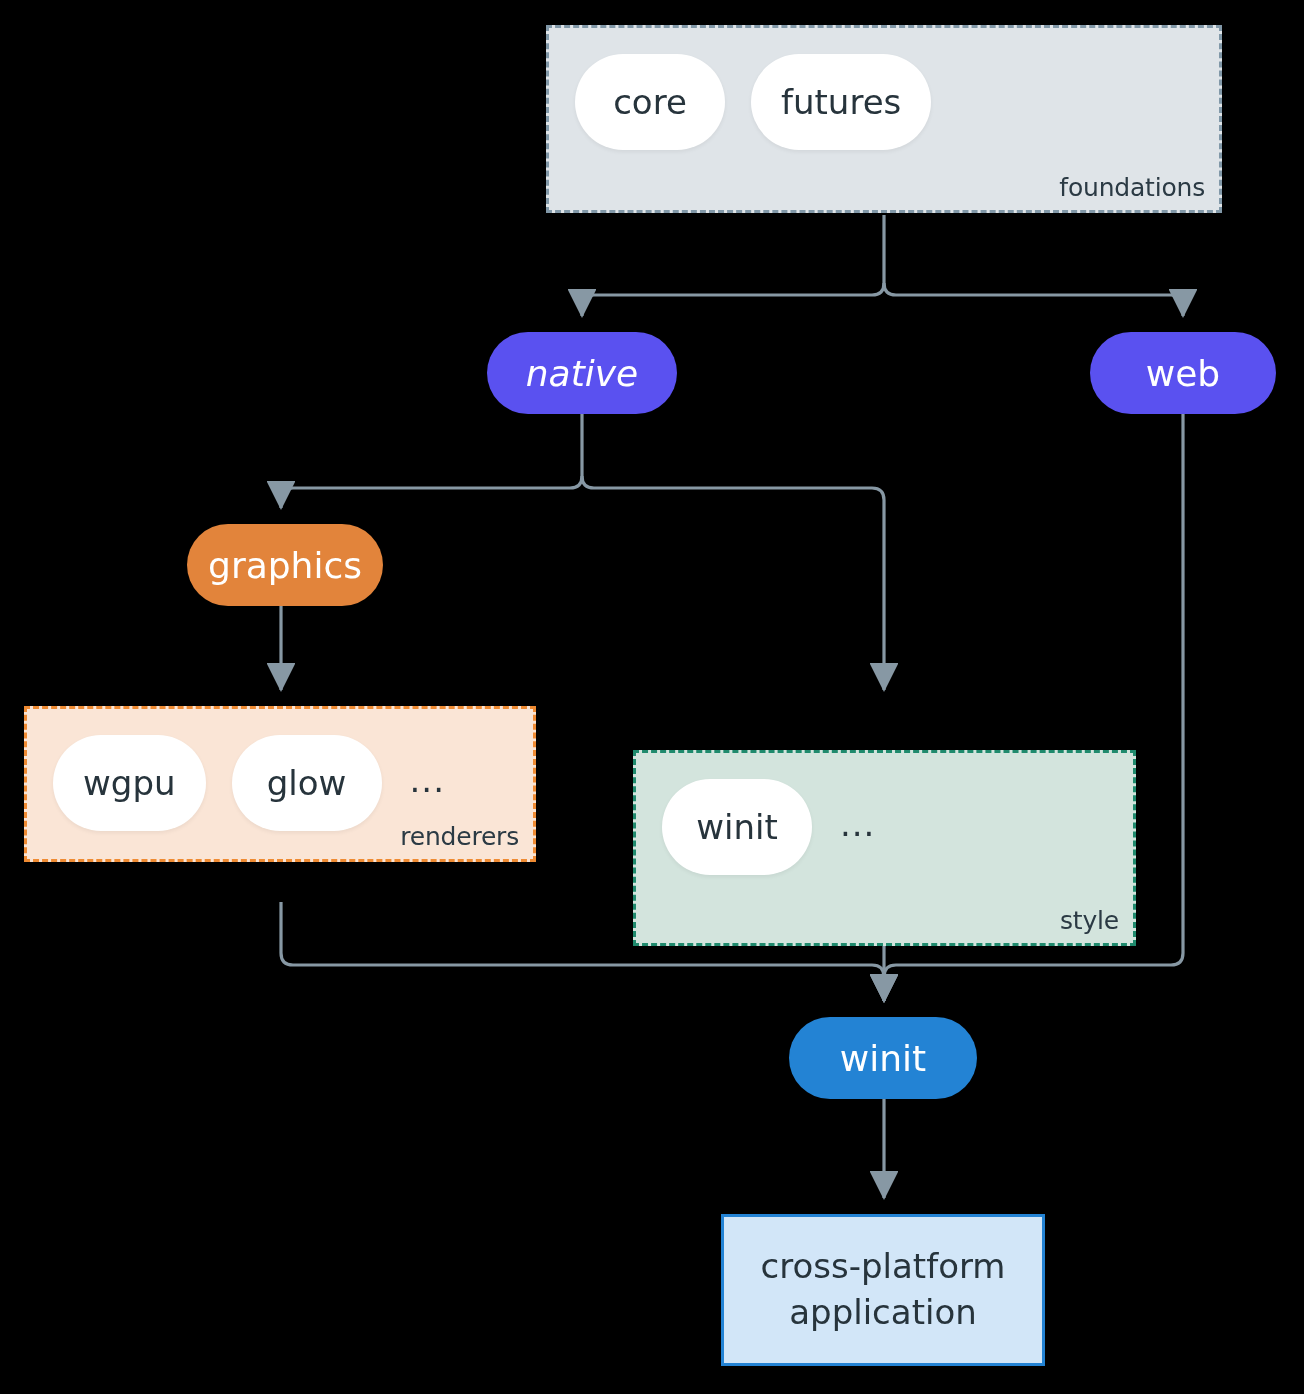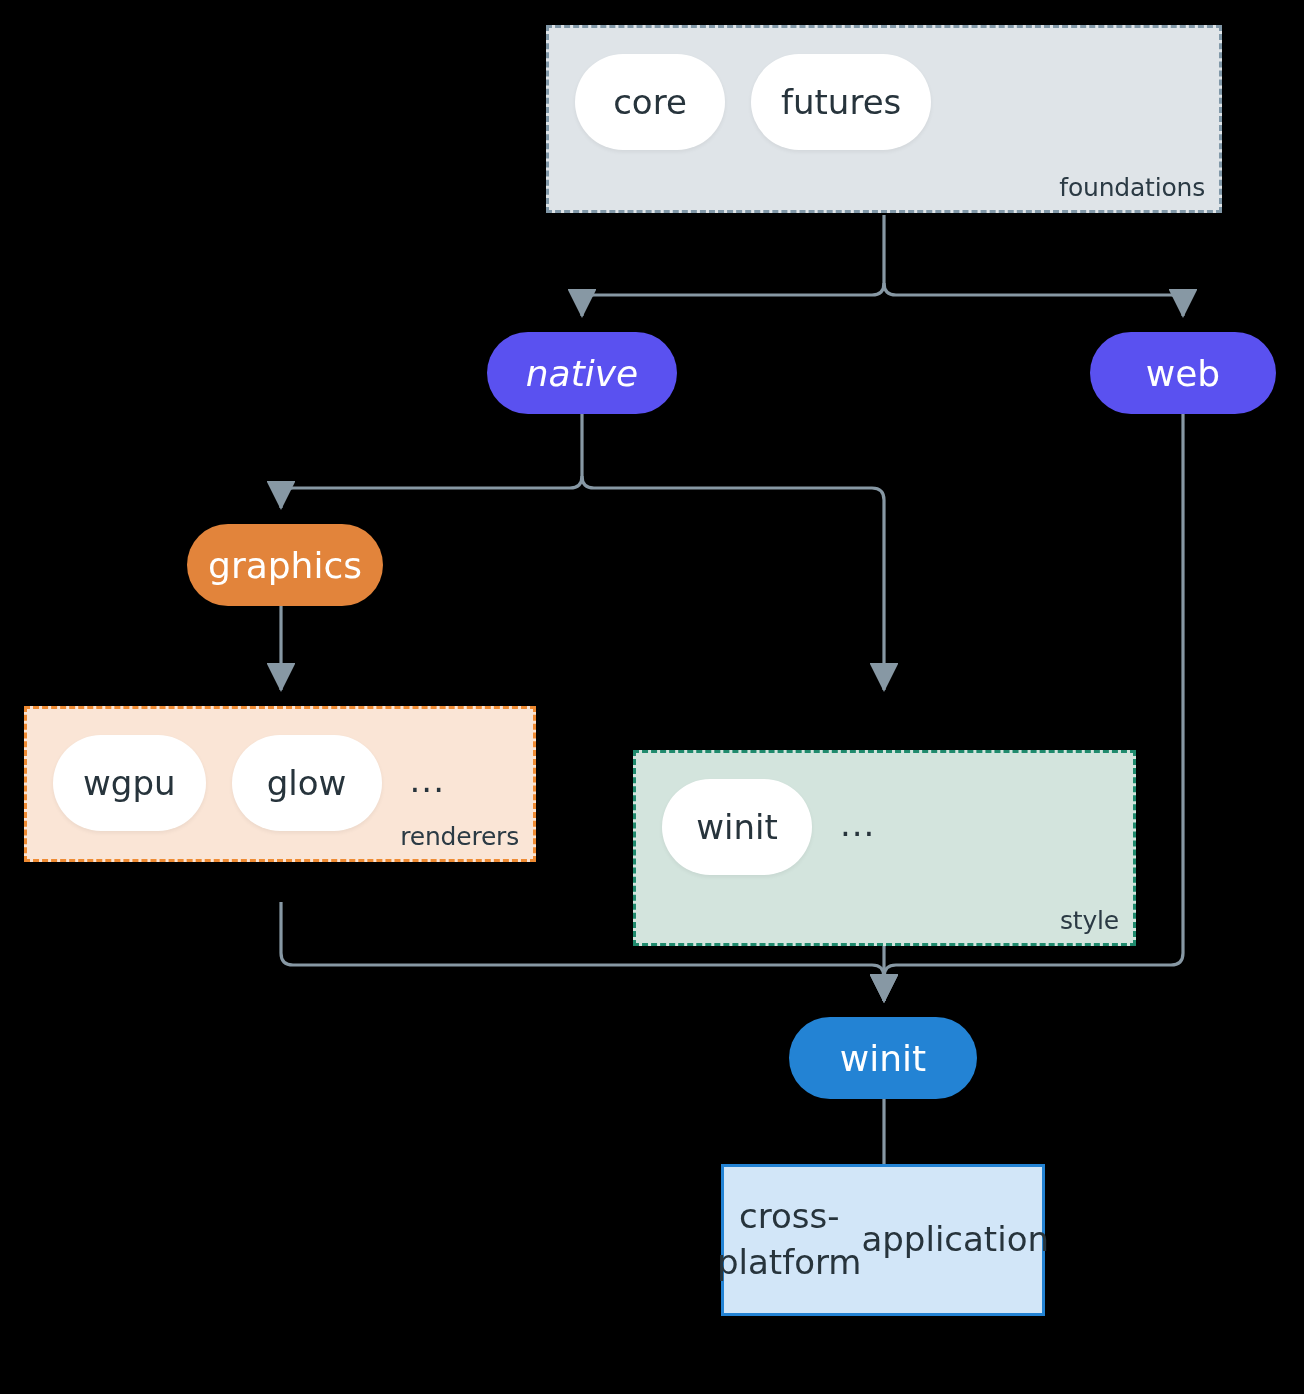--- a/index.html
+++ b/index.html
@@ -140,27 +140,27 @@
     width: 188px;
     height: 82px;
     background: #2383d4;
   }
 
   
   #node-app {
     position: absolute;
     box-sizing: border-box;
     left: 721px;
-    top: 1164px;
+    top: 1214px;
     width: 324px;
     height: 152px;
     background: #d2e6f8;
     border: 3px solid #2383d4;
     display: flex;
-    flex-direction: row;
+    flex-direction: column;
     align-items: center;
     justify-content: center;
     color: #27343c;
     font-size: 34px;
     line-height: 1.35;
     text-align: center;
   }
 </style>
 </head>
 <body>

